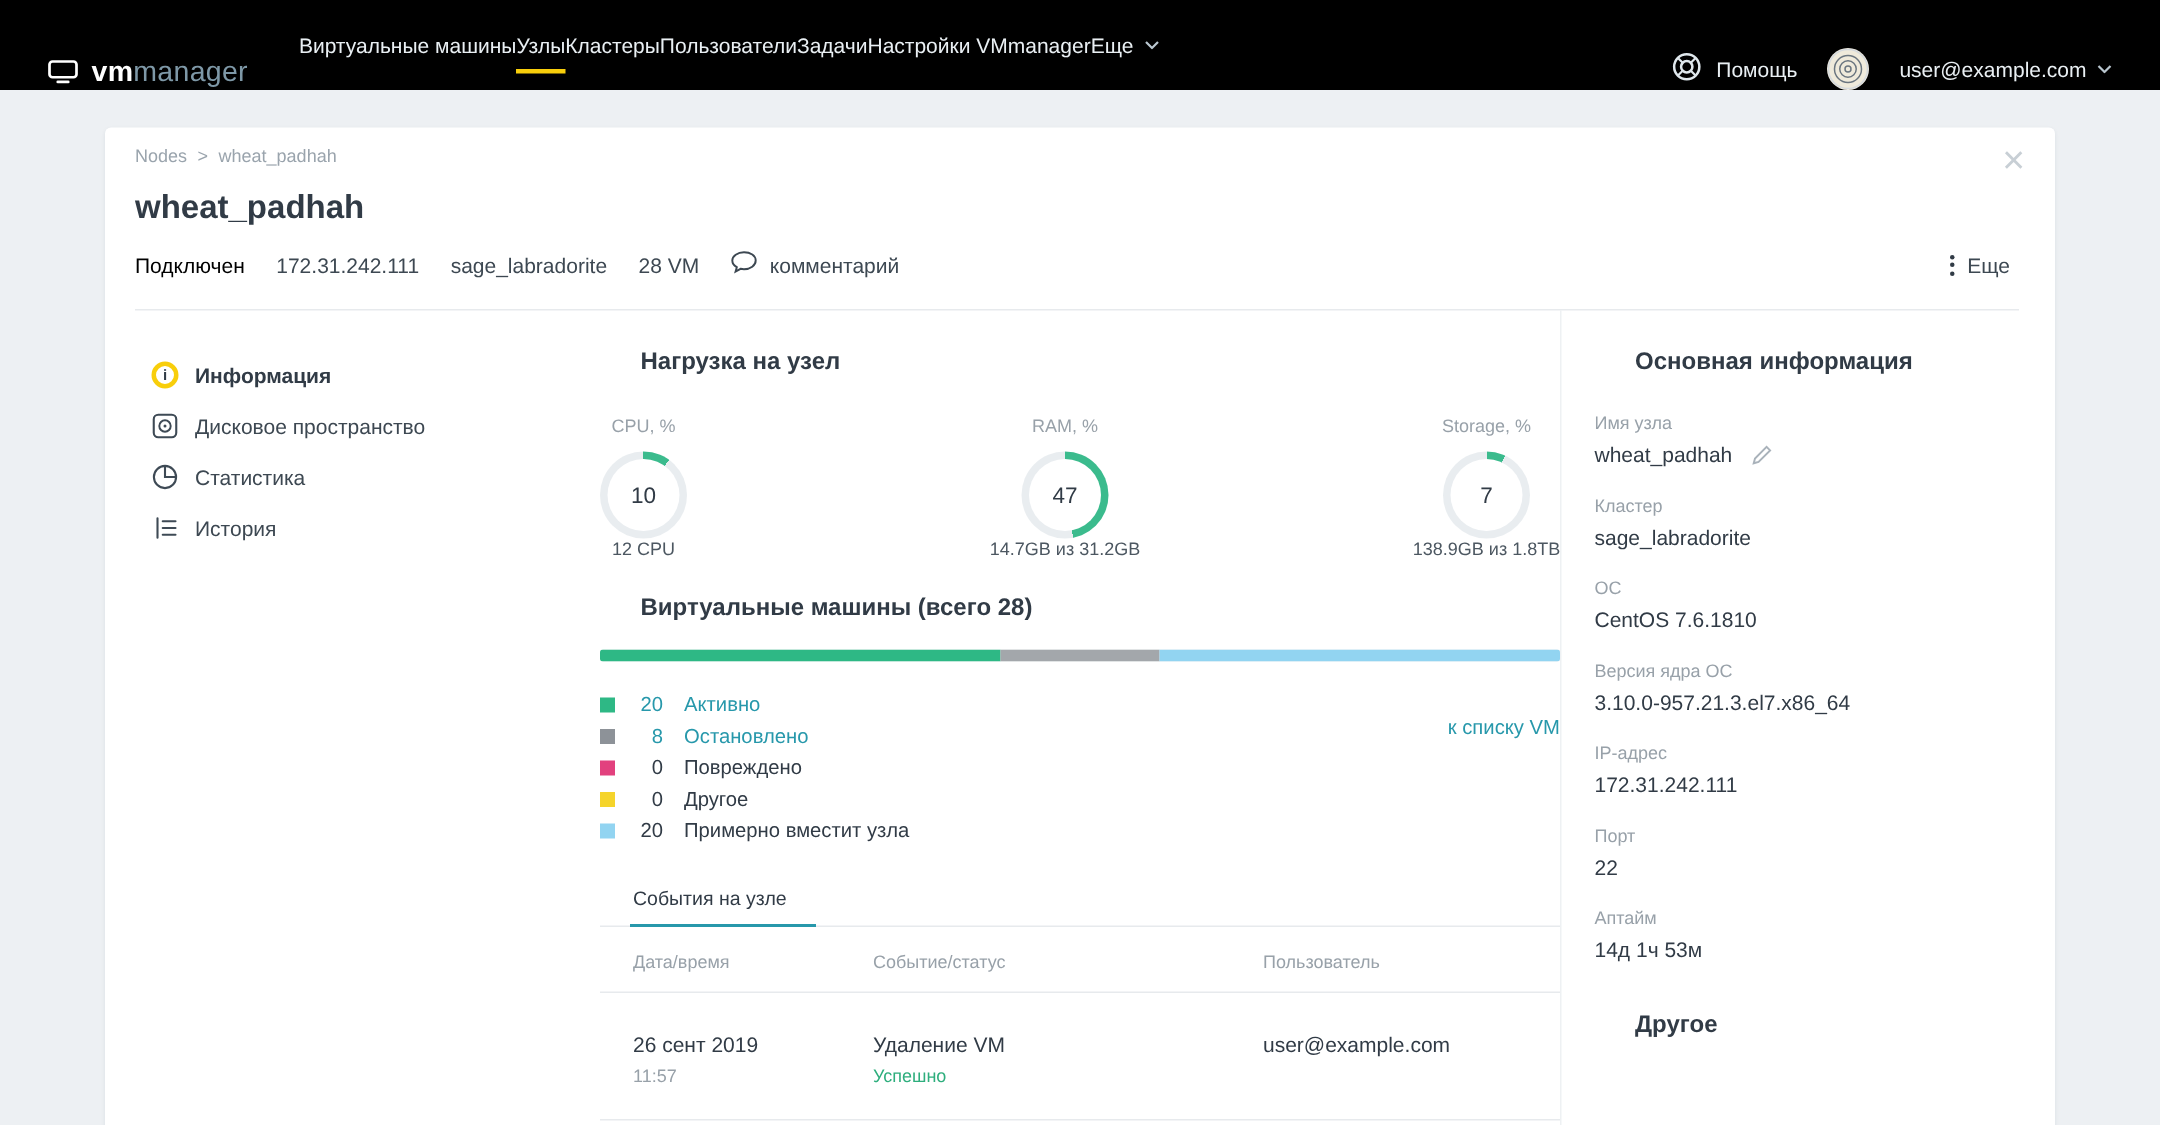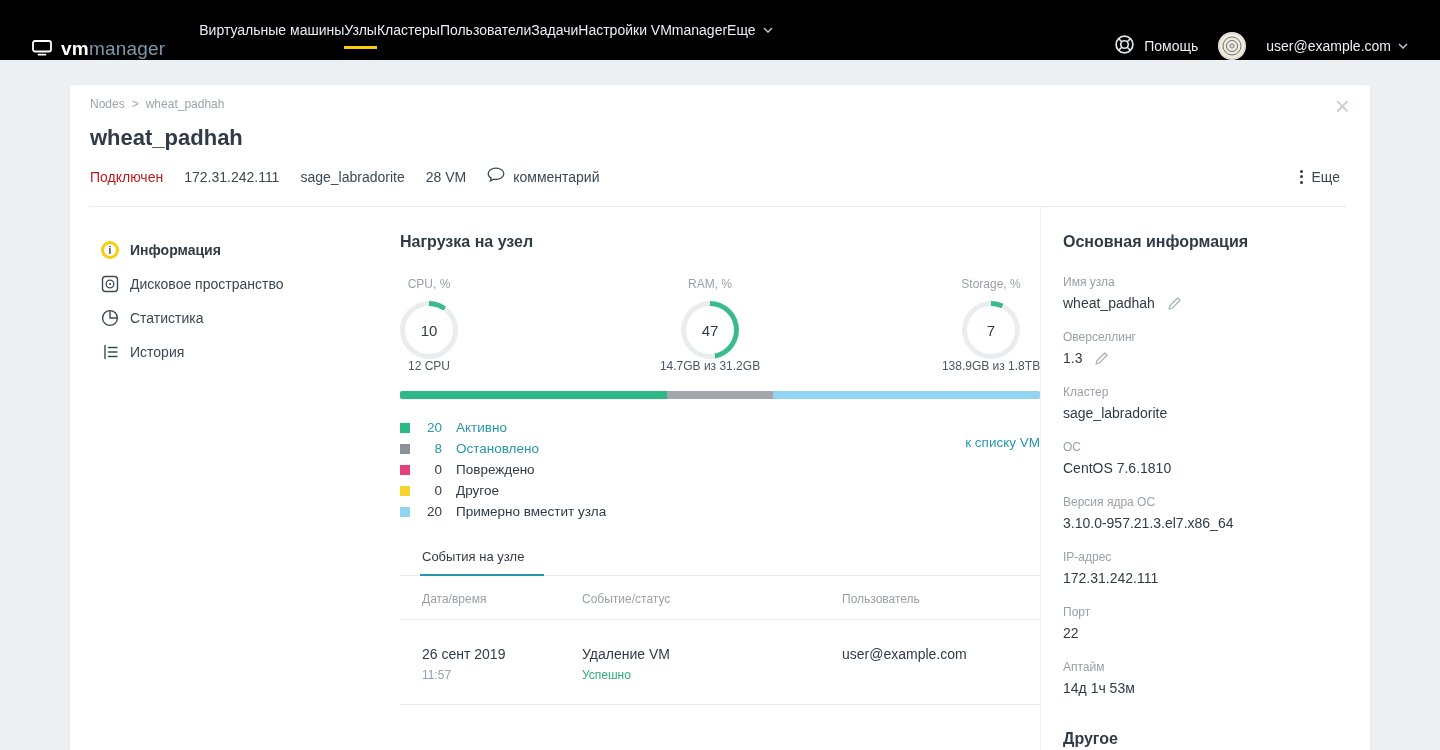--- a/index.html
+++ b/index.html
@@ -27,37 +27,37 @@
   .chev { display:inline-flex; }
   
   .card { margin:25px 70px 0; background:#ffffff; border-radius:4px; box-shadow:0 1px 3px rgba(30,50,70,.08); height:840px; }
   .card-head { position:relative; padding:12px 24px 0 20px; }
   .breadcrumb { font-size:12px; color:#9aa4ad; display:flex; gap:7px; align-items:center; }
   .crumb-link { cursor:pointer; }
   .close-btn { position:absolute; top:8px; right:20px; font-size:26px; line-height:1; color:#c8cfd5;
                background:none; border:none; cursor:pointer; }
   .node-title { font-size:22px; font-weight:700; color:#313b46; margin-top:14px; }
   .status-row { display:flex; align-items:center; gap:21px; margin-top:16px; font-size:14px; color:#3d4852; }
-  .status-connected { color:#b91c1c; }
+  .status-connected { color:#000000; }
   .comment { display:flex; align-items:center; gap:8px; cursor:pointer; }
   .more-btn { margin-left:auto; display:flex; align-items:center; gap:9px; cursor:pointer; padding-right:6px; }
   .dots { display:flex; flex-direction:column; gap:2.5px; }
   .dots i { width:3px; height:3px; border-radius:50%; background:#313b46; }
   .head-divider { border-bottom:1px solid #e7eaed; margin-top:20px; }
   
   .card-body { display:flex; align-items:stretch; height:640px; }
   .side-menu { width:330px; flex-shrink:0; padding:26px 0 0 30px; }
   .side-item { display:flex; align-items:center; gap:10px; height:34px; font-size:14px; color:#3d4852; cursor:pointer; }
   .side-item.active .side-label { font-weight:700; color:#313b46; }
   .side-icn { width:20px; display:flex; justify-content:center; align-items:center; }
   .icn-info { width:18px; height:18px; border-radius:50%; border:3px solid #f8ce0b; display:flex; align-items:center;
               justify-content:center; font-size:10px; font-weight:700; color:#313b46; font-style:normal; }
   
   .center { width:640px; flex-shrink:0; padding-top:26px; }
-  .sec-title { font-size:16px; font-weight:700; color:#313b46; }
+  .sec-title { font-size:16px; font-weight:700; color:#313b46;margin-left:27px; }
   .gauges { display:flex; justify-content:space-between; margin-top:26px; padding-right:20px; }
   .gauge { width:58px; display:flex; flex-direction:column; align-items:center; }
   .gauge-label { font-size:12px; color:#98a1a9; white-space:nowrap; margin-bottom:10px; }
   .donut { width:58px; height:58px; border-radius:50%; position:relative; background:#e9edf0; }
   .donut-inner { position:absolute; inset:5px; background:#fff; border-radius:50%; display:flex;
                  align-items:center; justify-content:center; font-size:15px; color:#313b46; }
   .gauge-sub { font-size:12px; color:#4c5761; white-space:nowrap; }
   .vm-title { margin-top:24px; }
   .stackbar { display:flex; height:8px; margin-top:18px; border-radius:2px; overflow:hidden; background:#eef1f3; }
   .seg { height:100%; }
@@ -252,20 +252,21 @@
           </div>
           <div class="gauge">
             <div class="gauge-label">Storage, %</div>
             <div class="donut" style="background: conic-gradient(rgb(59, 187, 141) 7%, rgb(233, 237, 240) 0deg);">
               <div class="donut-inner">7</div>
             </div>
             <div class="gauge-sub">138.9GB из 1.8TB</div>
           </div>
         </div>
 
+        <h2 class="sec-title vm-title">Виртуальные машины (всего 28)</h2>
 
         <div class="stackbar">
           <div class="seg" style="background-color: rgb(46, 184, 133); width: 41.7%;"></div>
           <div class="seg" style="background-color: rgb(163, 167, 171); width: 16.6%;"></div>
           <div class="seg" style="background-color: rgb(146, 212, 241); width: 41.7%;"></div>
         </div>
 
         <div class="legend">
           <div class="legend-row">
             <span class="sq" style="background-color: rgb(46, 184, 133);"></span>
@@ -325,31 +326,20 @@
           <div class="fvalue">
             <span>wheat_padhah</span>
             <span class="pencil">
               <svg width="15" height="15" viewBox="0 0 14 14">
                   <path d="M2 12l.8-3L10 1.8 12.2 4 5 11.2 2 12z" fill="none" stroke="#a9b2ba" stroke-width="1.2"></path>
                 </svg>
             </span>
           </div>
         </div>
         <div class="field">
-          <div class="flabel">Оверселлинг</div>
-          <div class="fvalue">
-            <span>1.3</span>
-            <span class="pencil">
-              <svg width="15" height="15" viewBox="0 0 14 14">
-                  <path d="M2 12l.8-3L10 1.8 12.2 4 5 11.2 2 12z" fill="none" stroke="#a9b2ba" stroke-width="1.2"></path>
-                </svg>
-            </span>
-          </div>
-        </div>
-        <div class="field">
           <div class="flabel">Кластер</div>
           <div class="fvalue">
               <span>sage_labradorite</span>
             </div>
         </div>
         <div class="field">
           <div class="flabel">ОС</div>
           <div class="fvalue">
               <span>CentOS 7.6.1810</span>
             </div>

